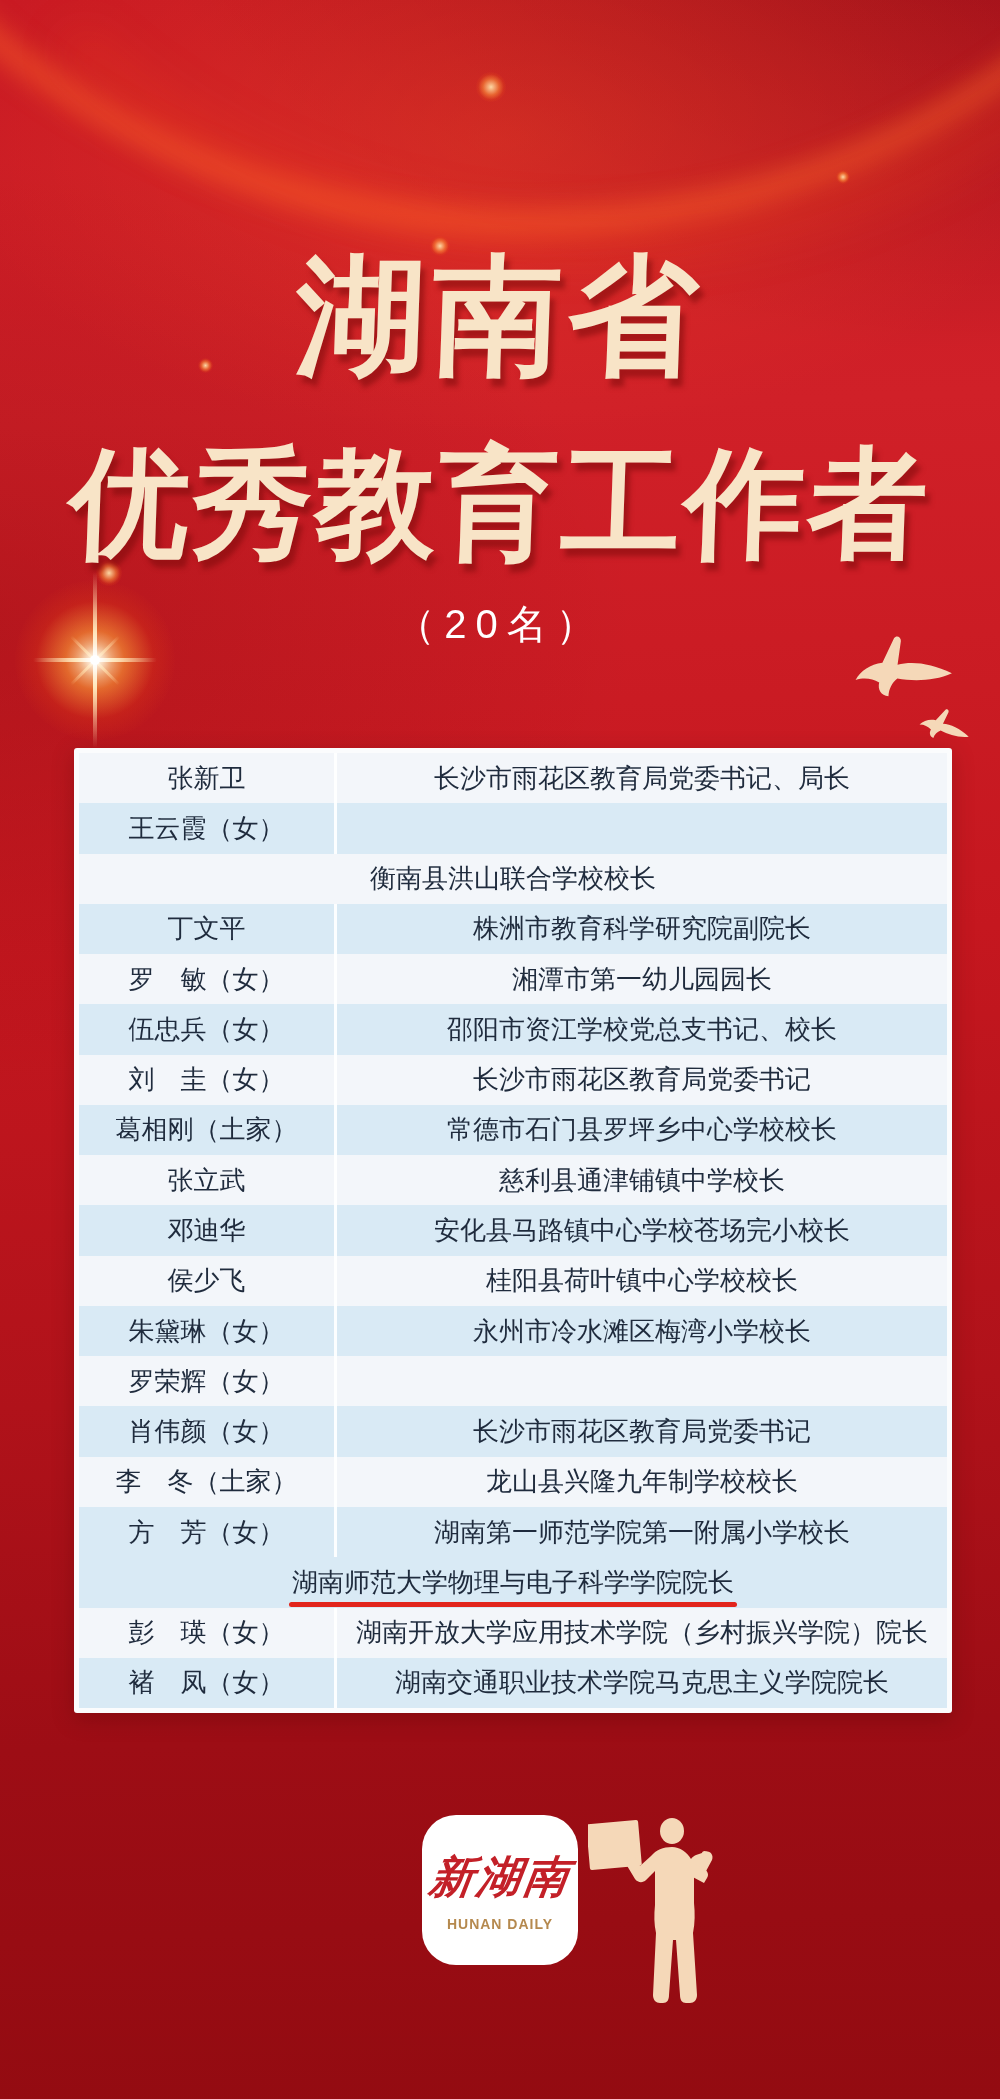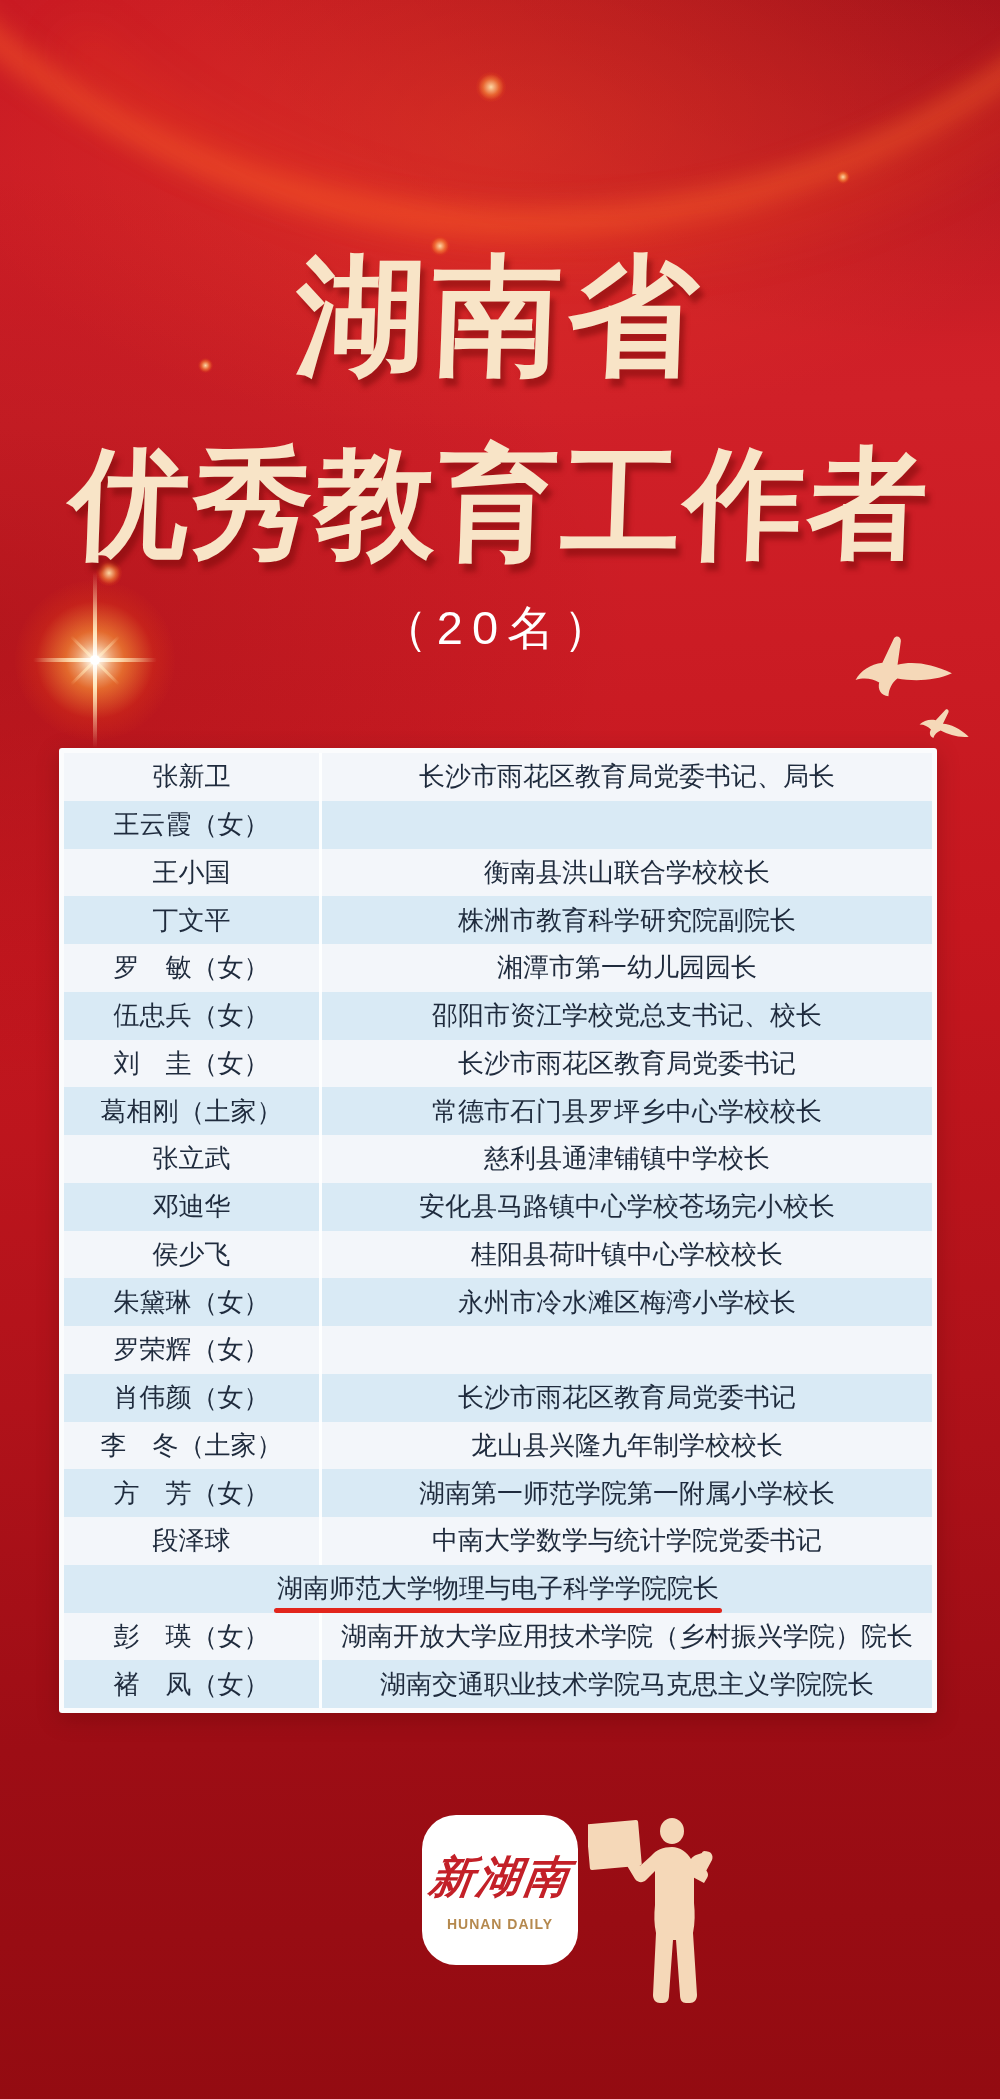--- a/index.html
+++ b/index.html
@@ -40,26 +40,26 @@
     background:linear-gradient(90deg, transparent, #ffdba6 40%, #fff 50%, #ffdba6 60%, transparent);}
   .star .ray-d2{top:-1px;left:-34px;width:68px;height:3px;transform:rotate(-45deg);
     background:linear-gradient(90deg, transparent, #ffdba6 40%, #fff 50%, #ffdba6 60%, transparent);}
   .star .core{position:absolute;left:-5px;top:-5px;width:10px;height:10px;border-radius:50%;background:#fff;
     box-shadow:0 0 12px 4px rgba(255,255,255,.9);}
   
   .title{left:0;width:100%;text-align:center;color:#f8e4c7;font-weight:900;
     text-shadow:5px 8px 5px rgba(120,10,10,.5);letter-spacing:6px;transform:skewX(-2deg);}
   .title1{top:230px;font-size:130px;}
   .title2{top:424px;font-size:120px;letter-spacing:3px;}
-  .subtitle{top:597px;left:0;width:100%;text-align:center;color:#ffffff;font-size:47px;
+  .subtitle{top:597px;left:0;width:100%;text-align:center;color:#ffffff;font-size:40px;
     letter-spacing:9px;font-weight:500;}
   
   .dove{position:absolute;pointer-events:none;}
   
-  .table{left:59px;top:748px;width:878px;height:965px;background:#fbfcfd;border-radius:3px;
+  .table{left:74px;top:748px;width:878px;height:965px;background:#fbfcfd;border-radius:3px;
     padding:5px;box-sizing:border-box;display:flex;flex-direction:column;
     box-shadow:0 6px 22px rgba(60,0,0,.25);}
   .row{flex:1;display:flex;align-items:stretch;}
   .row.light{background:#f3f6fa;}
   .row.blue{background:#d9eaf5;}
   .cell{display:flex;align-items:center;justify-content:center;color:#1f2b3d;font-size:26px;
     font-family:"Liberation Serif", serif;}
   .cell.name{width:258px;border-right:3px solid rgba(255,255,255,.92);box-sizing:border-box;}
   .cell.pos{flex:1;}
   .cell .txt{position:relative;display:inline-block;white-space:nowrap;}
@@ -113,23 +113,20 @@
       <div class="cell pos">
         <span class="txt">长沙市雨花区教育局党委书记、局长</span>
       </div>
     </div>
     <div class="row blue">
       <div class="cell name">
         <span class="txt">王云霞（女）</span>
       </div>
     </div>
     <div class="row light">
-      <div class="cell name">
-        <span class="txt">王小国</span>
-      </div>
       <div class="cell pos">
         <span class="txt">衡南县洪山联合学校校长</span>
       </div>
     </div>
     <div class="row blue">
       <div class="cell name">
         <span class="txt">丁文平</span>
       </div>
       <div class="cell pos">
         <span class="txt">株洲市教育科学研究院副院长</span>
@@ -219,28 +216,20 @@
       <div class="cell pos">
         <span class="txt">龙山县兴隆九年制学校校长</span>
       </div>
     </div>
     <div class="row blue">
       <div class="cell name">
         <span class="txt">方　芳（女）</span>
       </div>
       <div class="cell pos">
         <span class="txt">湖南第一师范学院第一附属小学校长</span>
-      </div>
-    </div>
-    <div class="row light">
-      <div class="cell name">
-        <span class="txt">段泽球</span>
-      </div>
-      <div class="cell pos">
-        <span class="txt">中南大学数学与统计学院党委书记</span>
       </div>
     </div>
     <div class="row blue">
       <div class="cell pos">
         <span class="txt underline">湖南师范大学物理与电子科学学院院长</span>
       </div>
     </div>
     <div class="row light">
       <div class="cell name">
         <span class="txt">彭　瑛（女）</span>

